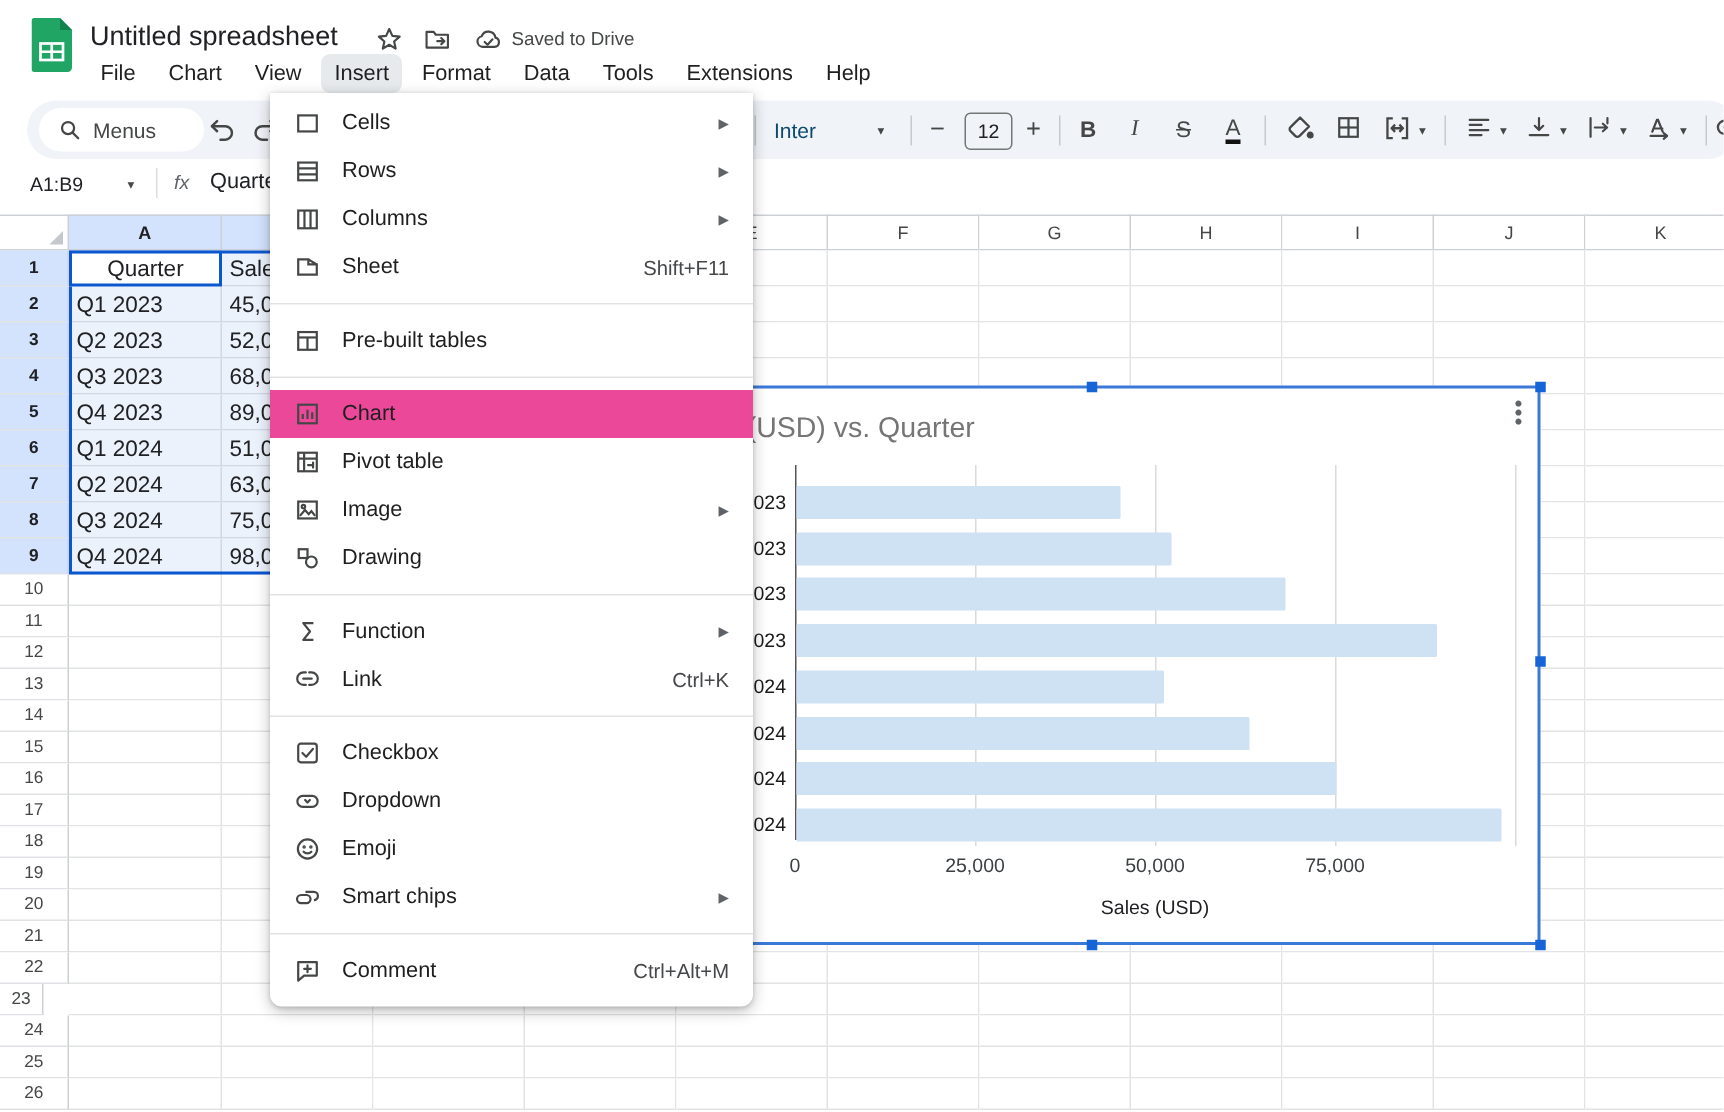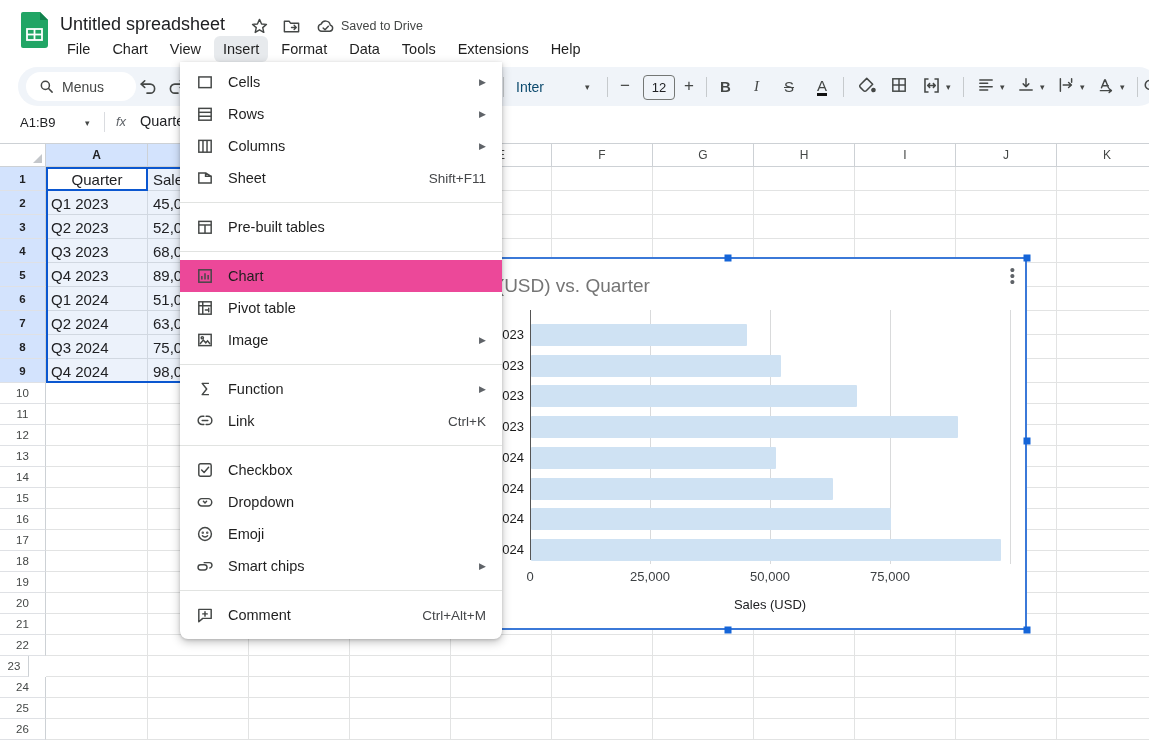--- a/index.html
+++ b/index.html
@@ -683,20 +683,29 @@
       <div class="mi-icon">
         <svg width="18" height="18" viewBox="0 0 16 16" fill="none" stroke="currentColor" stroke-width="1.3">
           <rect x="2.5" y="3" width="11" height="10"></rect>
           <circle cx="5.6" cy="6" r="1"></circle>
           <path d="M3.5 11.5 l3-3.5 2.2 2.5 1.6-1.8 2.2 2.8"></path>
         </svg>
       </div>
       <div class="mi-label">Image</div>
       <div class="mi-arrow">▶</div>
     </div>
+    <div class="menu-item">
+      <div class="mi-icon">
+        <svg width="18" height="18" viewBox="0 0 16 16" fill="none" stroke="currentColor" stroke-width="1.3">
+          <rect x="2.8" y="2.8" width="5.2" height="5.2"></rect>
+          <circle cx="10.3" cy="10.3" r="3.2"></circle>
+        </svg>
+      </div>
+      <div class="mi-label">Drawing</div>
+    </div>
     <div class="menu-divider"></div>
     <div class="menu-item">
       <div class="mi-icon">
         <svg width="18" height="18" viewBox="0 0 16 16" fill="none" stroke="currentColor" stroke-width="1.3">
           <path d="M11.5 3 H5.5 l4 5 -4 5 h6" stroke-linejoin="round"></path>
         </svg>
       </div>
       <div class="mi-label">Function</div>
       <div class="mi-arrow">▶</div>
     </div>

